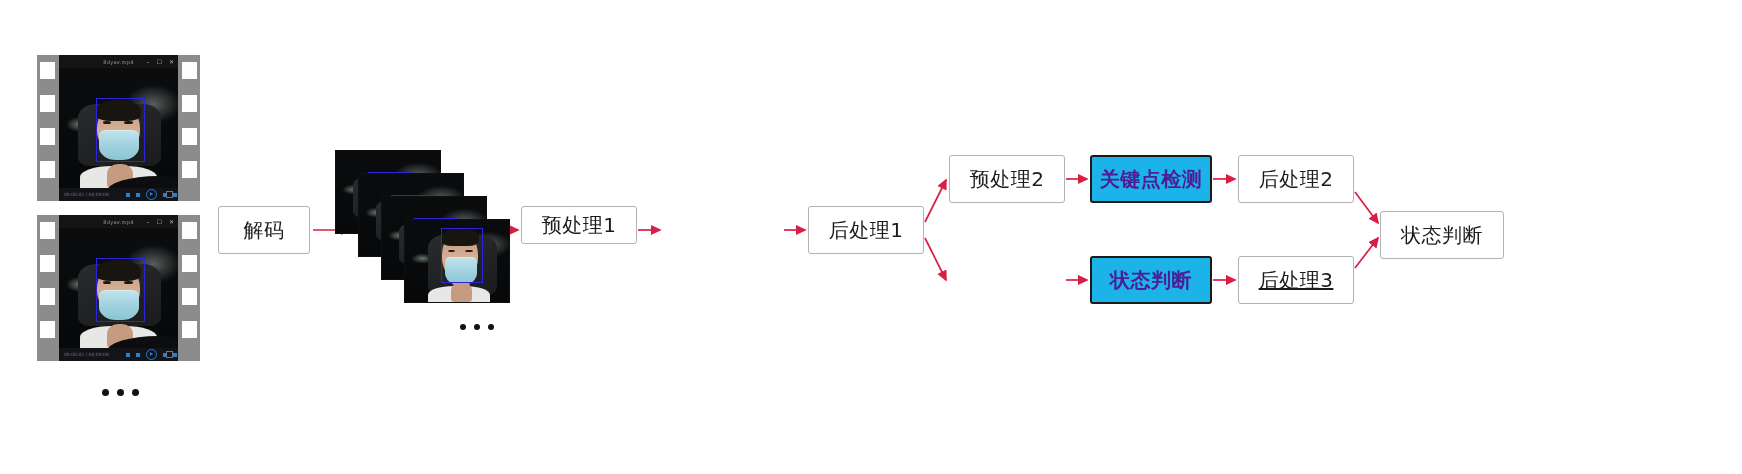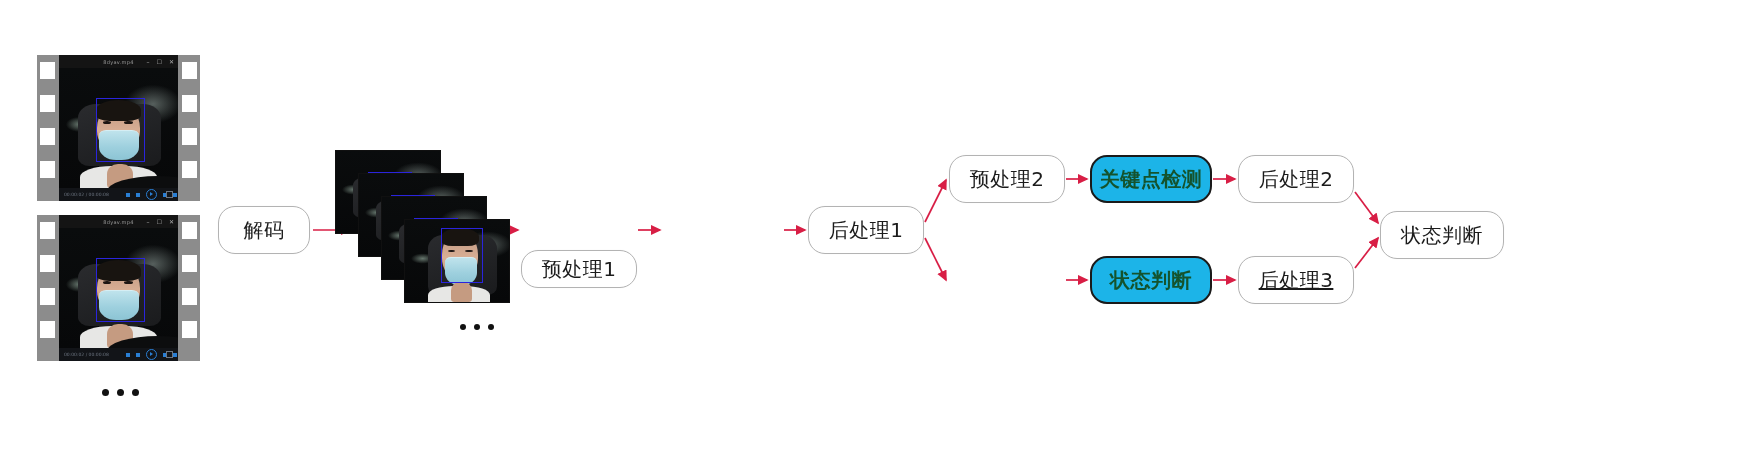--- a/index.html
+++ b/index.html
@@ -19,36 +19,36 @@
   }
 
   
   .node {
     position: absolute;
     box-sizing: border-box;
     display: flex;
     align-items: center;
     justify-content: center;
     text-align: center;
-    border-radius: 17px;
+    border-radius: 3px;
     font-size: 20px;
     line-height: 1.15;
     letter-spacing: 0.5px;
     color: #1b1b1b;
     padding: 18px 4px;
   }
   .node.plain {
     background: #ffffff;
     border: 1.3px solid #b3b3b3;
     box-shadow: 0 0 0 0.5px rgba(0,0,0,0.02);
   }
   .node.accent {
     background: #1cb4e8;
     border: 2.6px solid #1a1a1a;
-    color: #14532d;
+    color: #4c1d95;
     font-weight: bold;
   }
 
   
   #arrows {
     position: absolute;
     left: 0; top: 0;
     width: 1742px;
     height: 474px;
     pointer-events: none;
@@ -456,21 +456,21 @@
   <div class="dots small" style="left:460px; top:324px;">
     <b></b>
     <b></b>
     <b></b>
   </div>
 
   <div class="node plain" style="left:218px; top:206px; width:92px; height:48px;">
     <span>解码</span>
   </div>
 
-  <div class="node plain" style="left:521px; top:206px; width:116px; height:36px;margin-top:44px;">
+  <div class="node plain" style="left:521px; top:206px; width:116px; height:36px;">
     <span>预处理1</span>
   </div>
 
 
   <div class="node plain" style="left:808px; top:206px; width:116px; height:48px;justify-content:center;">
     <span>后处理1</span>
   </div>
 
   <div class="node plain" style="left:949px; top:155px; width:116px; height:48px;">
     <span>预处理2</span>

